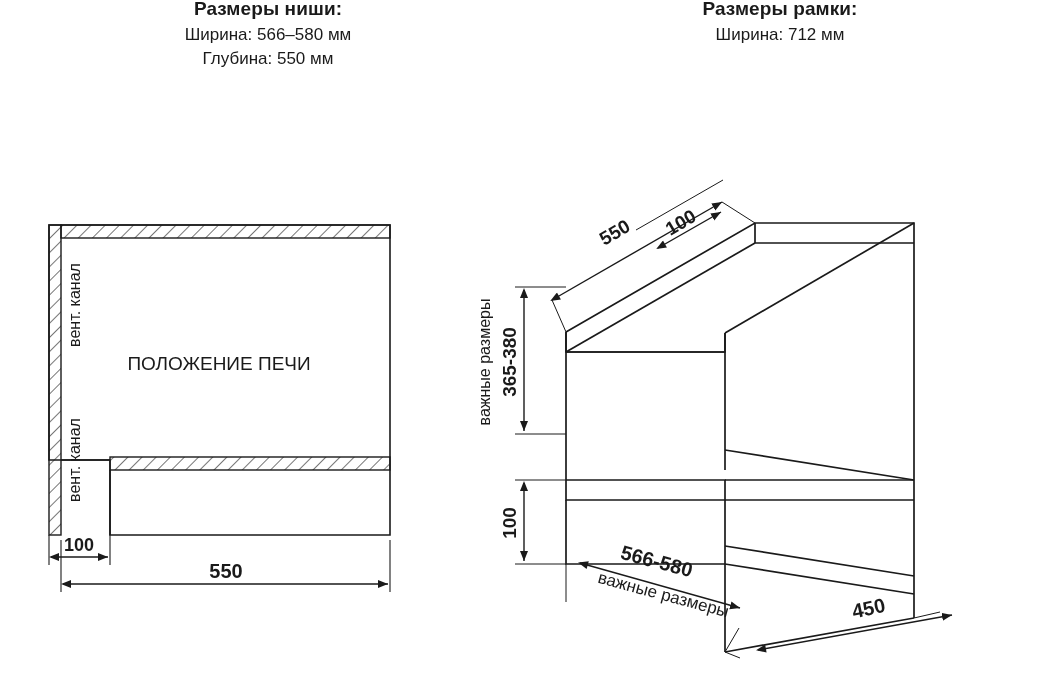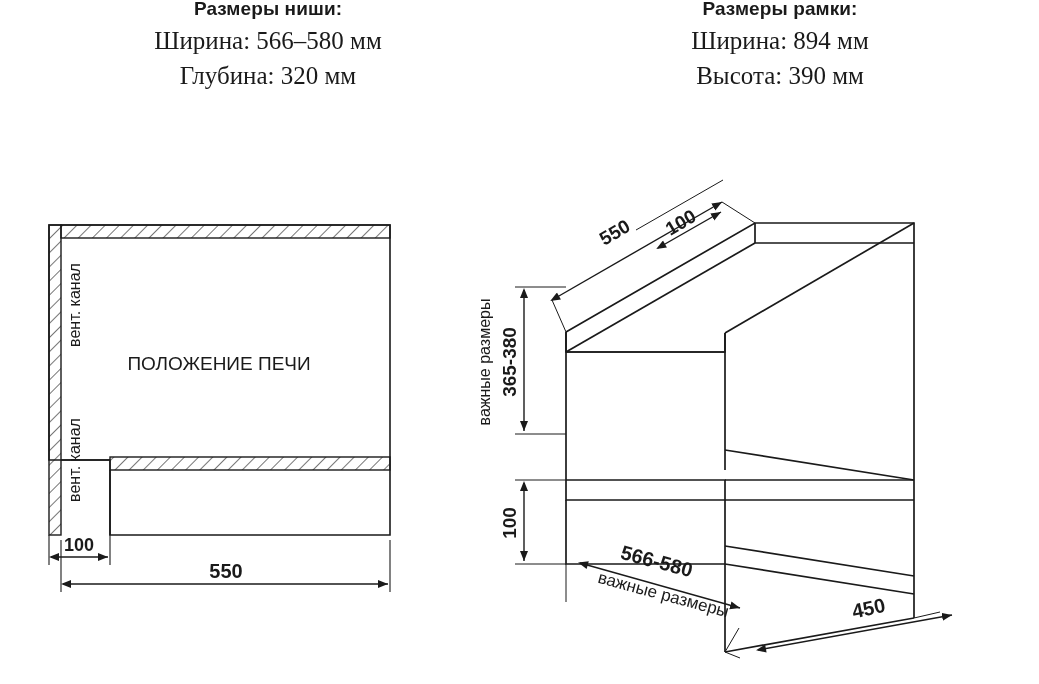--- a/index.html
+++ b/index.html
@@ -21,22 +21,21 @@
     position: absolute;
     text-align: center;
     line-height: 1.42;
   }
   .spec-title {
     font-weight: bold;
     font-size: 19px;
     letter-spacing: 0.1px;
   }
   .spec-line {
-    font-size: 25px;
-    font-family: Liberation Serif, serif;
+    font-size: 17px;
   }
   #spec-niche { left: 108px; top: -4px; width: 320px; }
   #spec-frame { left: 620px; top: -4px; width: 320px; }
 
   
   .drawing {
     position: absolute;
   }
   #drawing-side { left: 0px; top: 160px; width: 440px; height: 470px; }
   #drawing-iso  { left: 440px; top: 150px; width: 599px; height: 520px; }
@@ -48,27 +47,26 @@
     fill: #1a1a1a;
   }
   .lbl-bold { font-weight: bold; }
 </style>
 </head>
 <body>
 
 <div class="spec-block" id="spec-niche">
   <div class="spec-title">Размеры ниши:</div>
   <div class="spec-line">Ширина: 566–580 мм</div>
-  <div class="spec-line">Глубина: 320 мм</div>
+  <div class="spec-line">Глубина: 550 мм</div>
 </div>
 
 <div class="spec-block" id="spec-frame">
   <div class="spec-title">Размеры рамки:</div>
-  <div class="spec-line">Ширина: 894 мм</div>
-  <div class="spec-line">Высота: 390 мм</div>
+  <div class="spec-line">Ширина: 712 мм</div>
 </div>
 
 <div class="drawing" id="drawing-side">
   <svg width="440" height="470" viewBox="0 0 440 470">
     <defs>
       <pattern id="hatch" width="10" height="10" patternTransform="rotate(45)" patternUnits="userSpaceOnUse">
         <line x1="0" y1="0" x2="0" y2="10" stroke="#1a1a1a" stroke-width="1.2"></line>
       </pattern>
       <marker id="arrS" markerWidth="12" markerHeight="12" refX="10" refY="4" orient="auto" markerUnits="userSpaceOnUse">
         <path d="M0,0 L10,4 L0,8 z" fill="#1a1a1a"></path>

